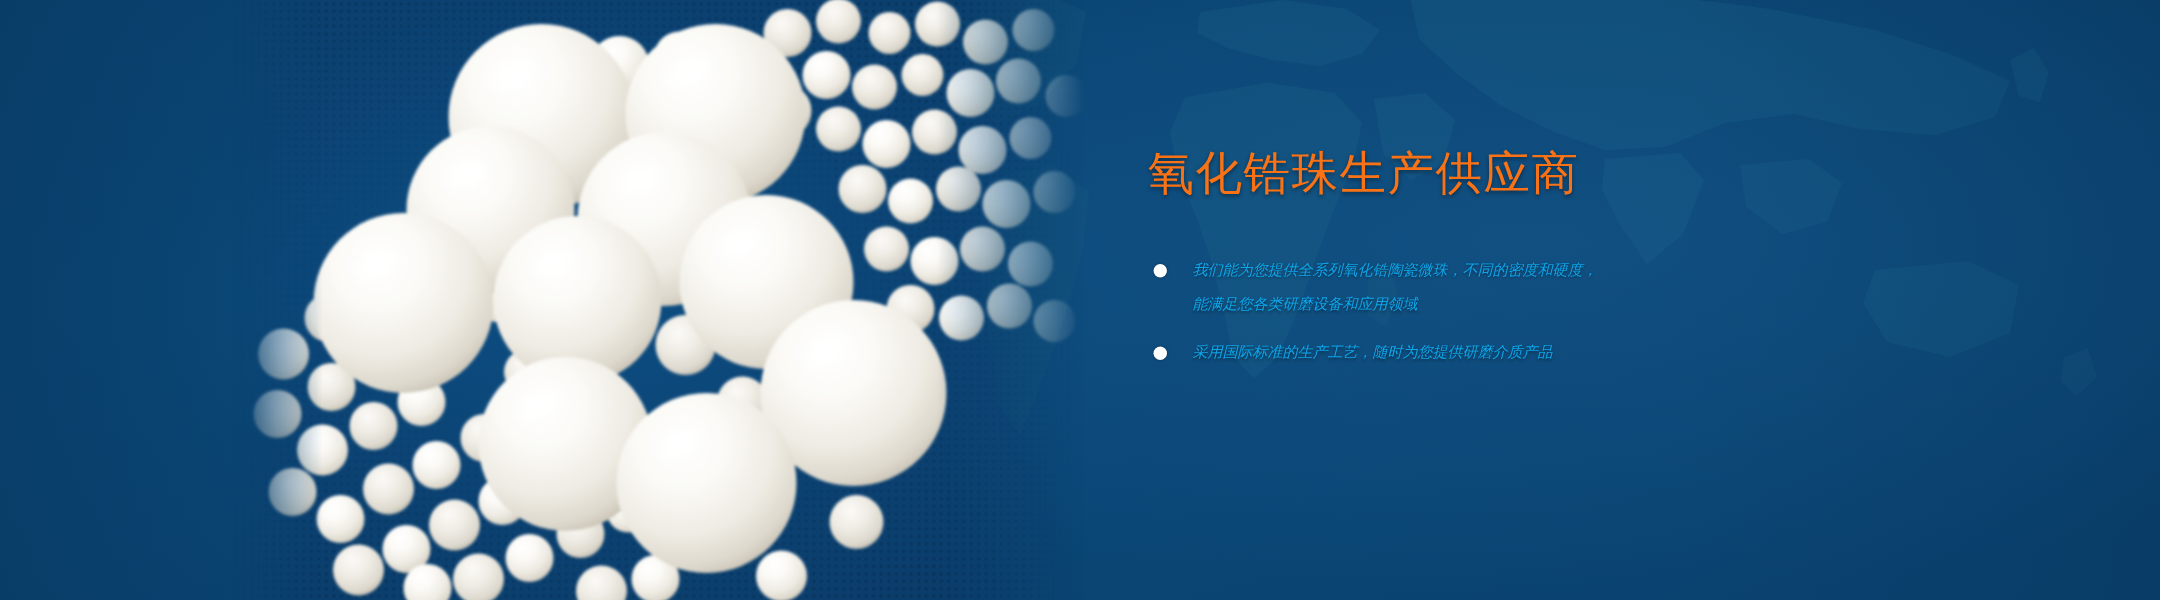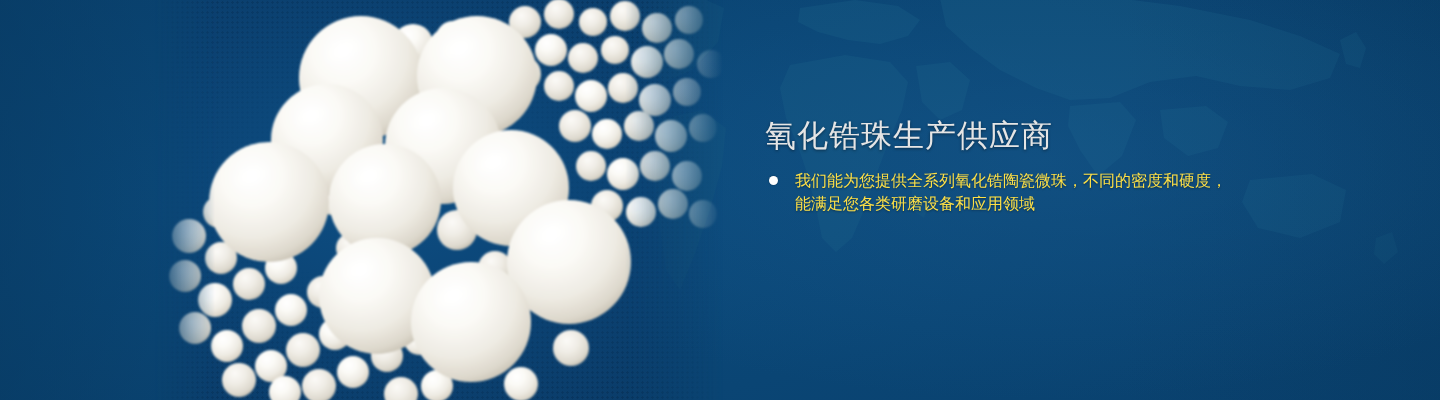--- a/index.html
+++ b/index.html
@@ -90,47 +90,48 @@
   .content {
     position: absolute;
     left: 765px;
     top: 0;
     width: 620px;
     height: 400px;
   }
 
   .headline {
     position: absolute;
-    top: 120px;
+    top: 100px;
     left: 0;
     font-size: 31px;
     line-height: 1;
-    color: #e5e5e5;
+    color: #f97316;
     letter-spacing: 1px;
     font-weight: normal;
     text-shadow: 0 1px 3px rgba(0,0,0,0.45);
     white-space: nowrap;
   }
 
   .bullets {
     position: absolute;
     top: 169px;
     left: 2px;
     margin: 0;
     padding: 0;
     list-style: none;
   }
   .bullet {
     position: relative;
     padding-left: 28px;
     margin-bottom: 9px;
-    font-size: 16px;
+    font-size: 10px;
     line-height: 23px;
-    color: #fde047;
+    color: #0ea5e9;
     text-shadow: 0 1px 2px rgba(0,0,0,0.4);
+    font-style: italic;
   }
   .bullet:last-child { margin-bottom: 0; }
   .bullet-dot {
     position: absolute;
     left: 2px;
     top: 7px;
     width: 9px;
     height: 9px;
     border-radius: 50%;
     background: #ffffff;
@@ -337,16 +338,20 @@
 
   <div class="content">
     <div class="headline">氧化锆珠生产供应商</div>
 
     <ul class="bullets">
       <li class="bullet">
         <span class="bullet-dot"></span>
         <span class="bullet-line">我们能为您提供全系列氧化锆陶瓷微珠，不同的密度和硬度，</span>
         <span class="bullet-line">能满足您各类研磨设备和应用领域</span>
       </li>
+      <li class="bullet">
+        <span class="bullet-dot"></span>
+        <span class="bullet-line">采用国际标准的生产工艺，随时为您提供研磨介质产品</span>
+      </li>
     </ul>
   </div>
 
 </div>
 
 </body></html>

